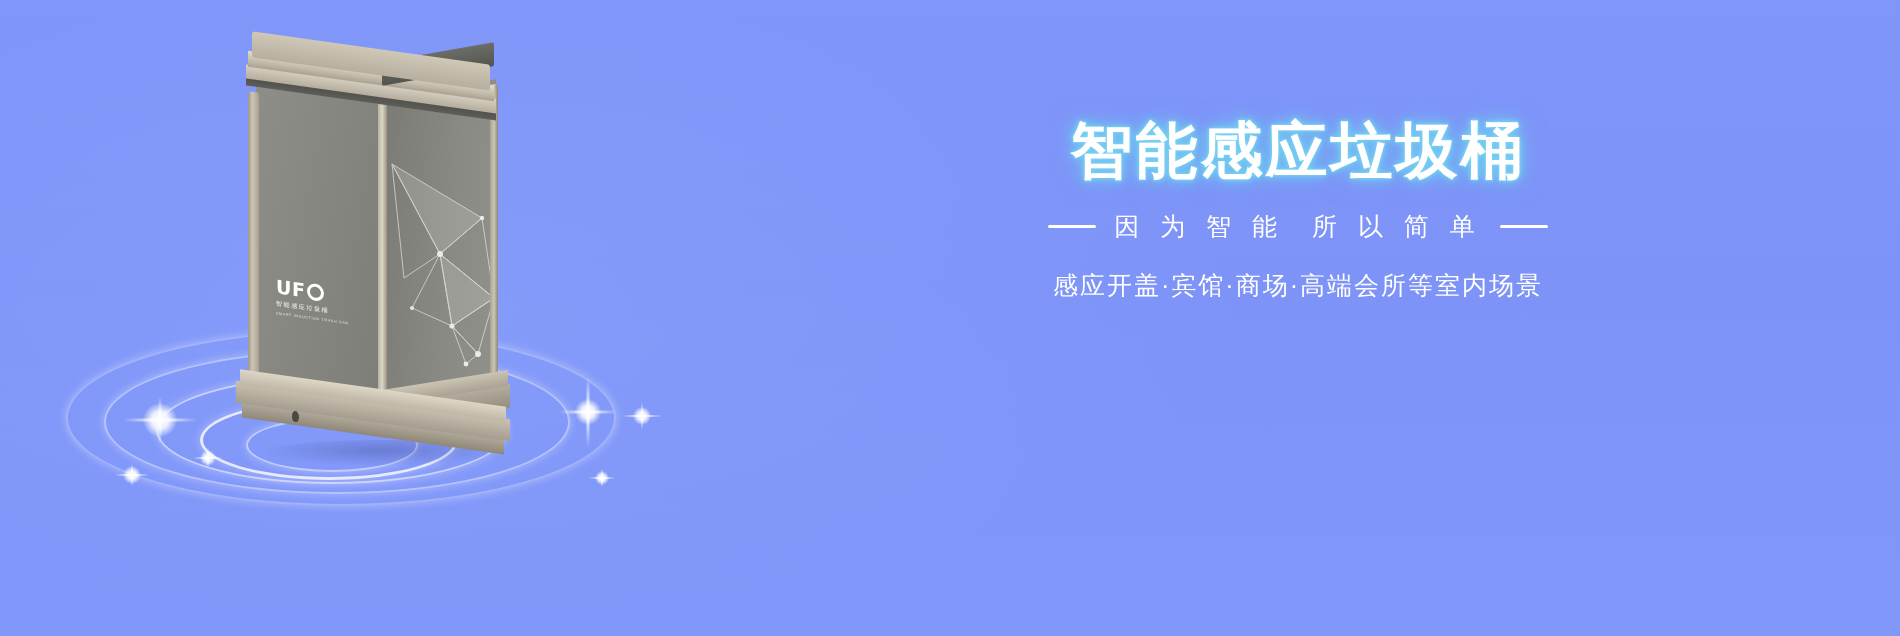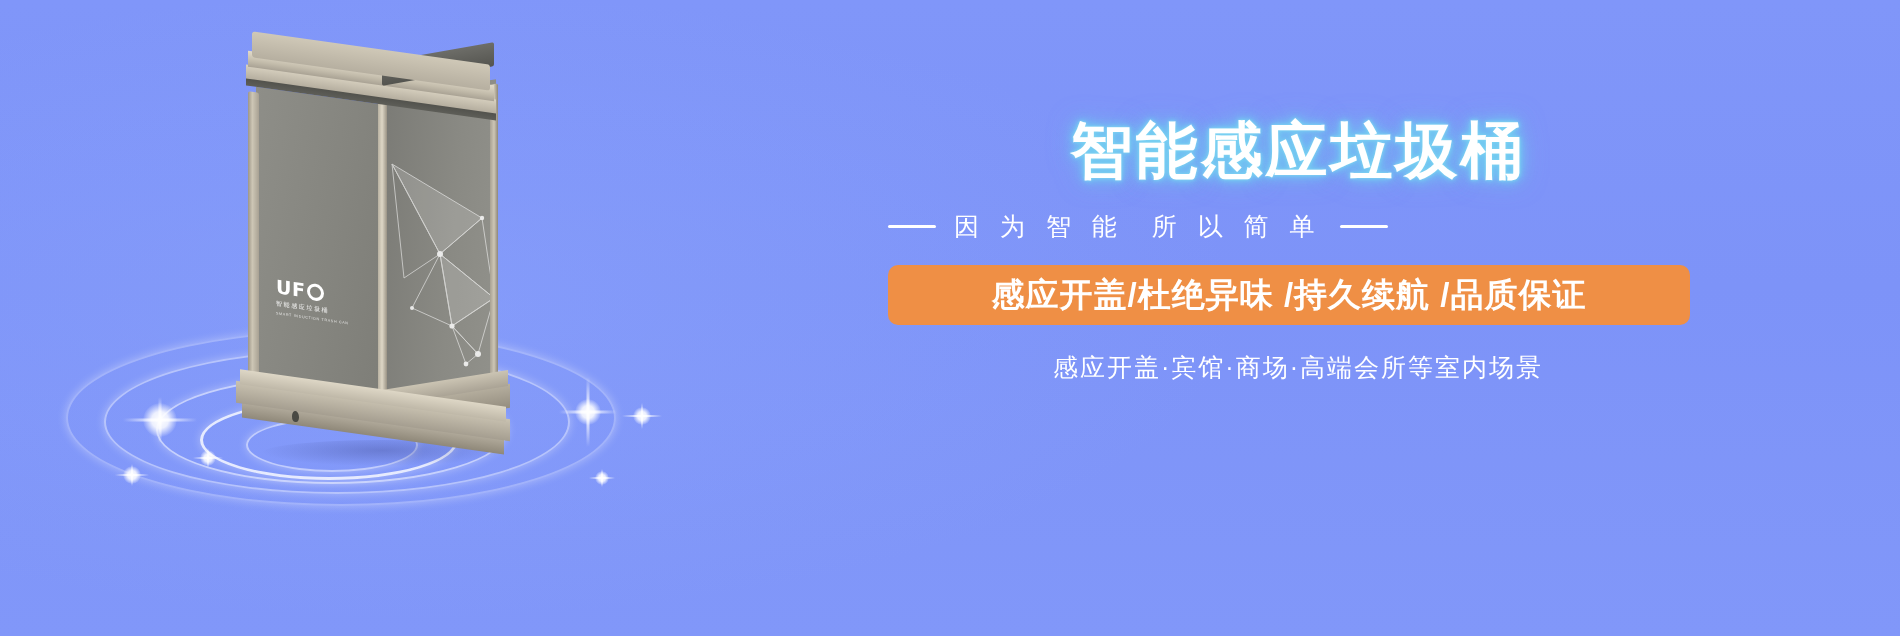--- a/index.html
+++ b/index.html
@@ -208,20 +208,21 @@
     margin: 0;
     text-shadow:
       0 0 2px #7fd4f2, 0 0 4px #7fd4f2, 0 0 8px #6fcdf0,
       0 0 16px rgba(111,205,240,0.85), 0 0 26px rgba(111,205,240,0.55);
   }
 
   .subline {
     margin-top: 28px;
     display: flex;
     align-items: center;
+    justify-content: center;
     gap: 18px;
     color: #ffffff;
     font-size: 25px;
     letter-spacing: 7px;
   }
   .subline .rule {
     display: block;
     width: 48px;
     height: 3px;
     background: #ffffff;
@@ -370,20 +371,17 @@
   <div class="copy">
 
     <h1 class="headline">智能感应垃圾桶</h1>
 
     <div class="subline">
       <span class="rule"></span>
       <span class="txt">因 为 智 能  所 以 简 单</span>
       <span class="rule"></span>
     </div>
 
-    <div class="badge">
-      <span class="badge-text">感应开盖/杜绝异味 /持久续航 /品质保证</span>
-    </div>
 
     <div class="tagline">感应开盖·宾馆·商场·高端会所等室内场景</div>
   </div>
 
 </div>
 
 </body></html>

